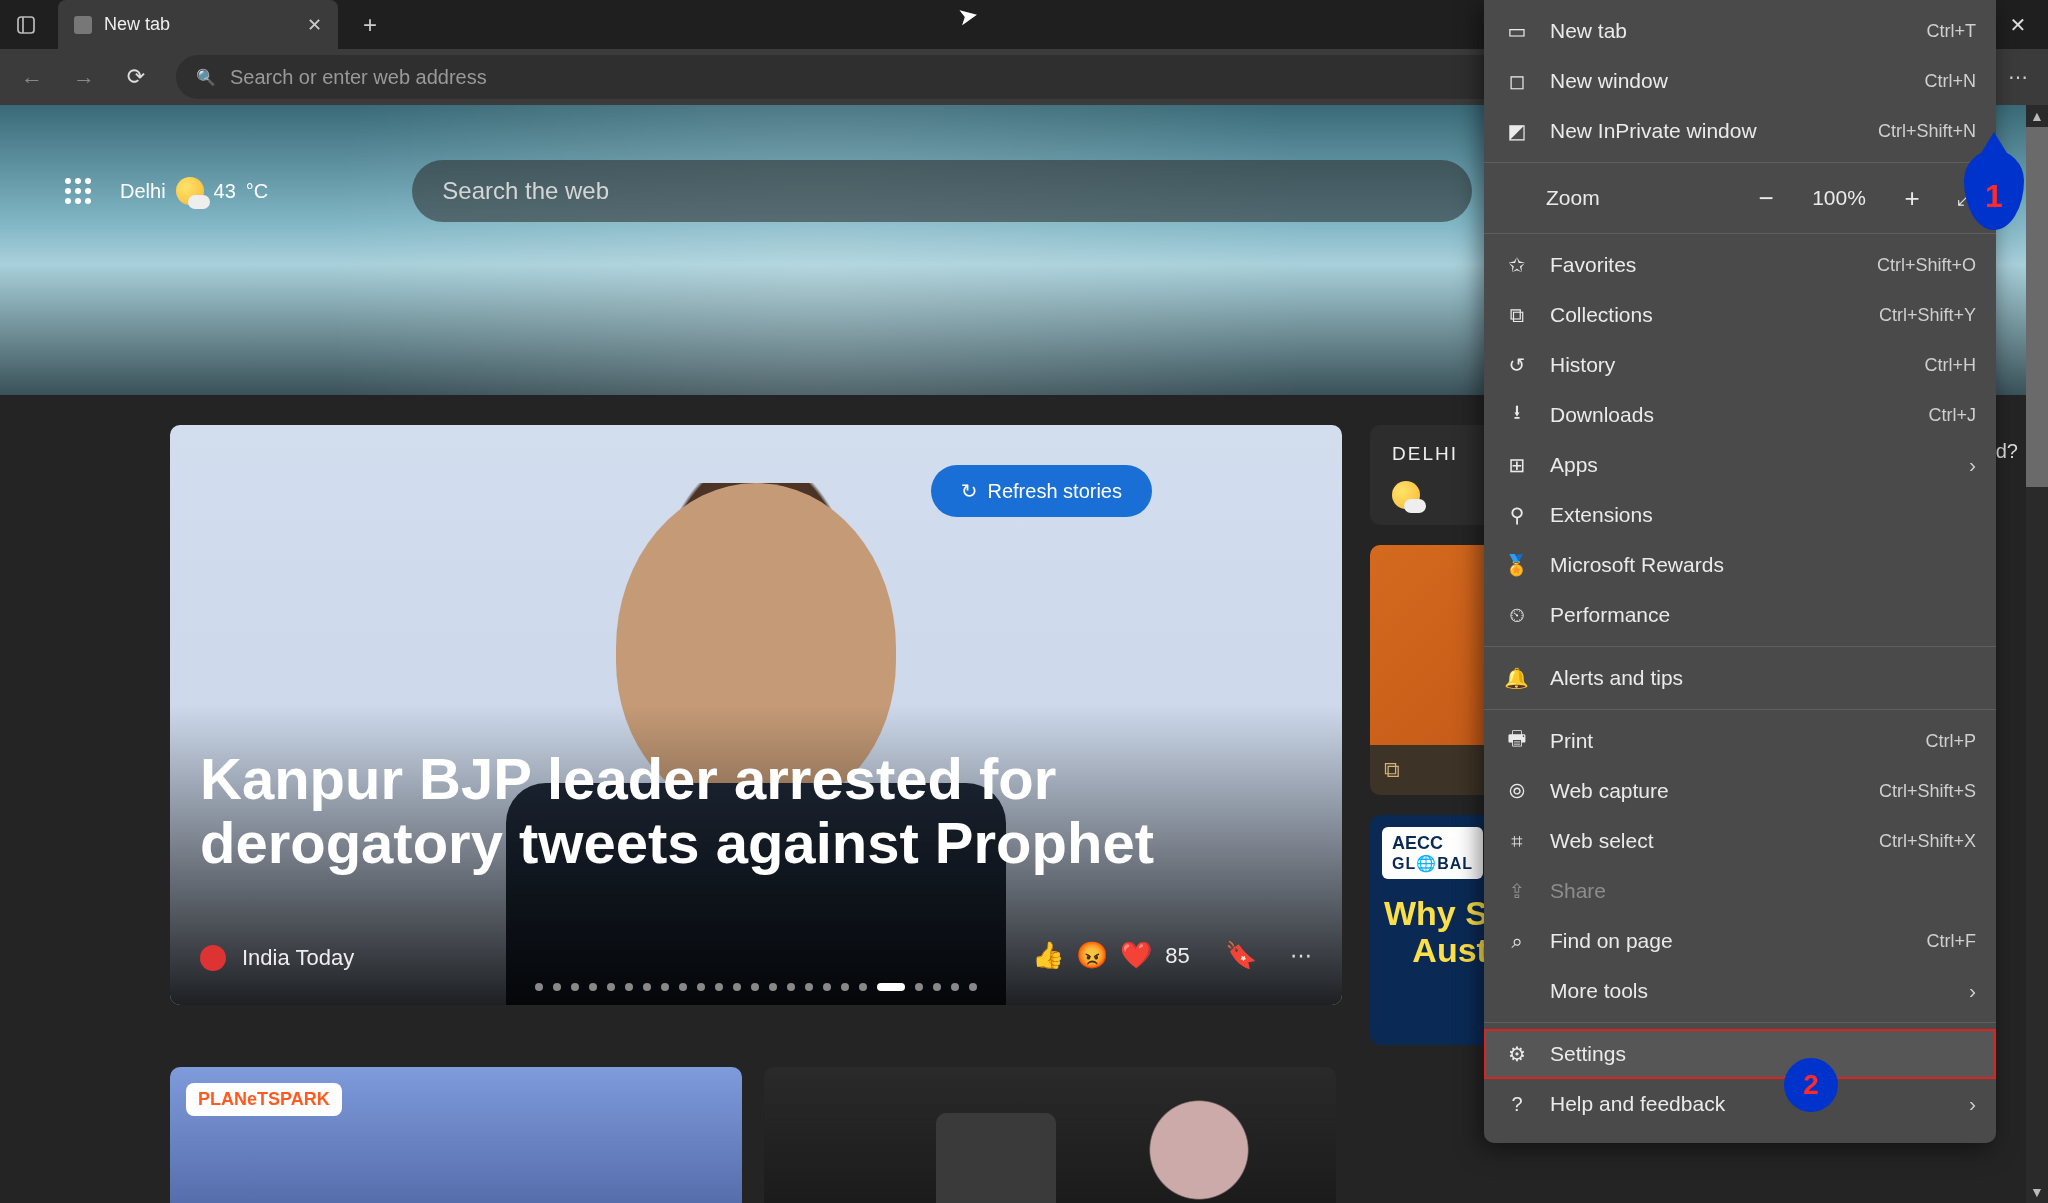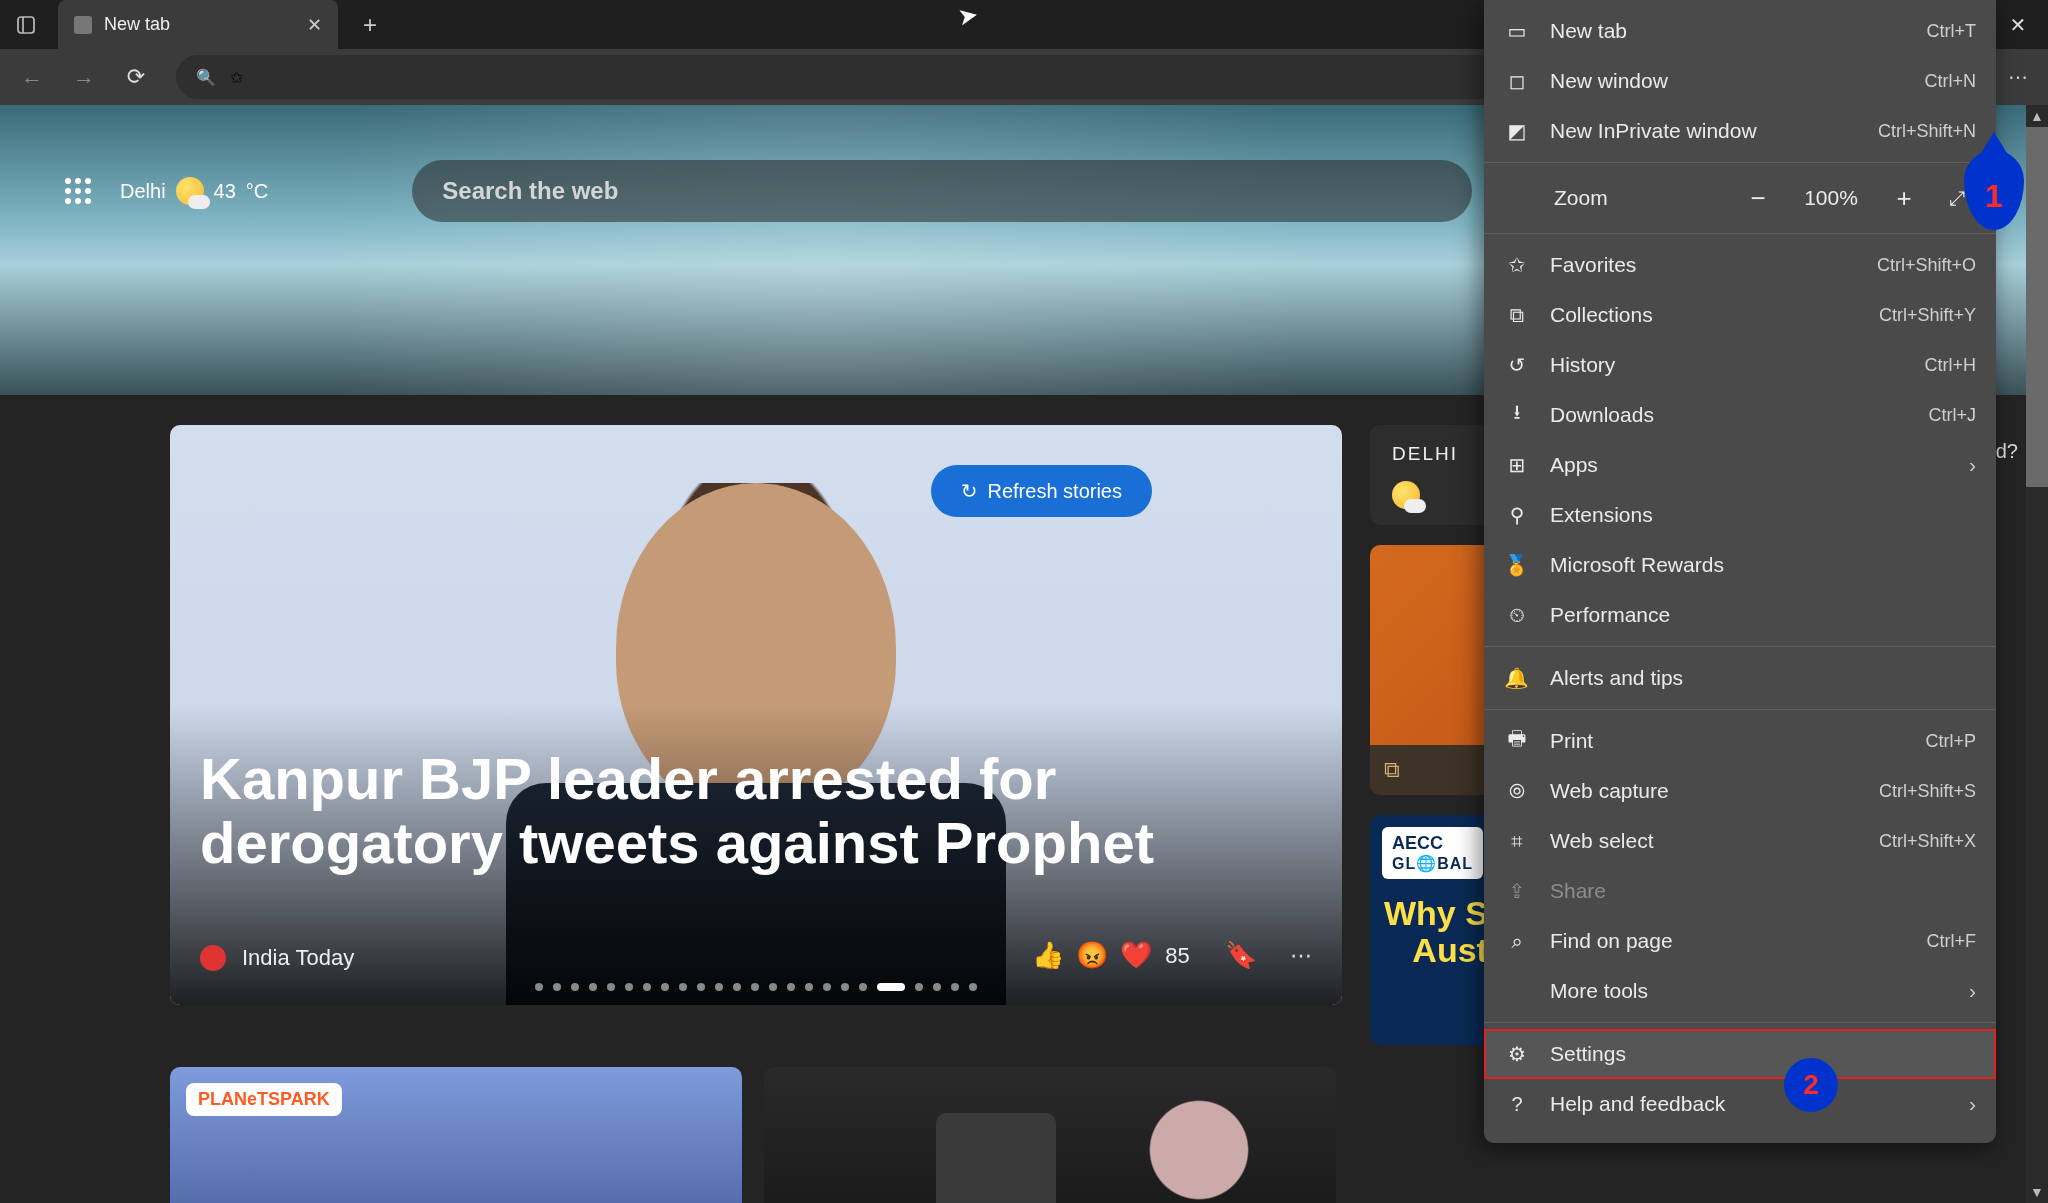--- a/index.html
+++ b/index.html
@@ -28,21 +28,21 @@
 .content { position: relative; height: calc(1203px - 105px); overflow: hidden; padding-left: 28px; }
 .hero-bg { position: absolute; inset: 0; height: 290px; background: linear-gradient(180deg,#3a6a78 0%,#7fb5c4 40%,#a8d0da 55%,#3a5158 100%); }
 .hero-bg::after { content: ""; position: absolute; inset: 0; background: radial-gradient(circle at 40% 60%, rgba(255,255,255,.15), transparent 40%); }
 .hero-bar { position: absolute; top: 55px; left: 0; right: 0; display: flex; align-items: center; padding: 0 60px; gap: 24px; }
 .apps-grid { width: 36px; height: 36px; display: grid; grid-template-columns: repeat(3,6px); grid-template-rows: repeat(3,6px); gap: 4px; align-content: center; justify-content: center; }
 .apps-grid span { background: #fff; border-radius: 50%; }
 .weather { display: flex; align-items: center; gap: 10px; color: #fff; font-size: 20px; }
 .weather-icon { width: 28px; height: 28px; background: radial-gradient(circle at 35% 35%,#ffe36b,#f7b733); border-radius: 50%; position: relative; }
 .weather-icon::after { content: ""; position: absolute; right: -6px; bottom: -4px; width: 22px; height: 14px; background: #eee; border-radius: 10px; }
 .big-search { flex: 1; max-width: 1060px; height: 62px; background: rgba(40,40,40,.55); border-radius: 31px; display: flex; align-items: center; padding: 0 30px; margin-left: 120px; }
-.big-search input { flex: 1; background: transparent; border: none; color: #fff; font-size: 24px; outline: none; font-weight: bold; }
+.big-search input { flex: 1; background: transparent; border: none; color: #fff; font-size: 24px; outline: none; }
 .big-search input::placeholder { color: #d5d5d5; }
 
 .below-hero { position: absolute; top: 290px; left: 0; right: 0; bottom: 0; background: #242424; }
 .feed-nav { display: flex; align-items: center; gap: 44px; padding: 22px 170px 0; color: #ddd; font-size: 22px; position: relative; }
 .feed-nav .item { cursor: pointer; white-space: nowrap; }
 .feed-nav .item.active { color: #fff; font-weight: 600; }
 .feed-nav .flag { display: inline-block; width: 26px; height: 18px; background: linear-gradient(180deg,#0057b7 50%,#ffd700 50%); margin-right: 8px; vertical-align: middle; border-radius: 2px; }
 .feed-nav .more { font-size: 24px; letter-spacing: 2px; color: #bbb; margin-left: 20px; }
 .content-pill { position: absolute; right: 64px; top: 18px; padding: 10px 24px; border: 1px solid #666; border-radius: 24px; color: #ddd; font-size: 20px; }
 
@@ -89,21 +89,21 @@
 
 
 .ctxmenu { position: absolute; top: 0; right: 52px; width: 512px; background: #4a4a4a; border-radius: 0 0 10px 10px; box-shadow: -4px 6px 24px rgba(0,0,0,.5); padding: 6px 0 14px; z-index: 50; color: #eaeaea; font-size: 21px; }
 .ctxmenu .row { display: flex; align-items: center; height: 50px; padding: 0 20px; gap: 20px; cursor: pointer; }
 .ctxmenu .row.disabled { color: #8d8d8d; }
 .ctxmenu .row .ico { width: 26px; display: flex; justify-content: center; font-size: 20px; }
 .ctxmenu .row .lbl { flex: 1; }
 .ctxmenu .row .sc { color: #cfcfcf; font-size: 18px; }
 .ctxmenu .row .chev { color: #cfcfcf; }
 .ctxmenu .sep { height: 1px; background: #5e5e5e; margin: 6px 0; }
-.ctxmenu .zoomrow { display: flex; align-items: center; height: 58px; padding: 0 24px; gap: 20px; }
+.ctxmenu .zoomrow { display: flex; align-items: center; height: 58px; padding: 0 16px; gap: 20px; }
 .ctxmenu .zoomrow .lbl { flex: 1; margin-left: 46px; }
 .ctxmenu .zoomrow .zbtn { width: 36px; text-align: center; font-size: 26px; cursor: pointer; }
 .ctxmenu .zoomrow .pct { width: 70px; text-align: center; }
 .ctxmenu .zoomrow .full { width: 30px; text-align: center; font-size: 20px; cursor: pointer; }
 .ctxmenu .row.hl { outline: 2px solid #d22; outline-offset: -2px; background: #565656; }
 
 
 .marker { position: absolute; width: 60px; height: 80px; z-index: 100; }
 .marker .drop { width: 60px; height: 80px; background: #0033cc; border-radius: 50% 50% 50% 50% / 38% 38% 62% 62%; transform: rotate(0); position: relative; }
 .marker .drop::before { content: ""; position: absolute; top: -18px; left: 50%; transform: translateX(-50%); border-left: 16px solid transparent; border-right: 16px solid transparent; border-bottom: 26px solid #0033cc; }
@@ -140,20 +140,21 @@
   <div class="newtab-btn">+</div>
   <div class="window-close">✕</div>
 </div>
 
 <div class="toolbar">
   <div class="nav-btn">←</div>
   <div class="nav-btn">→</div>
   <div class="nav-btn enabled">⟳</div>
   <div class="omnibox">
     <span>🔍</span>
+    <input type="text" placeholder="Search or enter web address" style="">
     <span>✩</span>
   </div>
   <div class="toolbar-icon">⋯</div>
 </div>
 
 <div class="content">
   <div class="hero-bg"></div>
 
   <div class="hero-bar">
     <div class="apps-grid">

